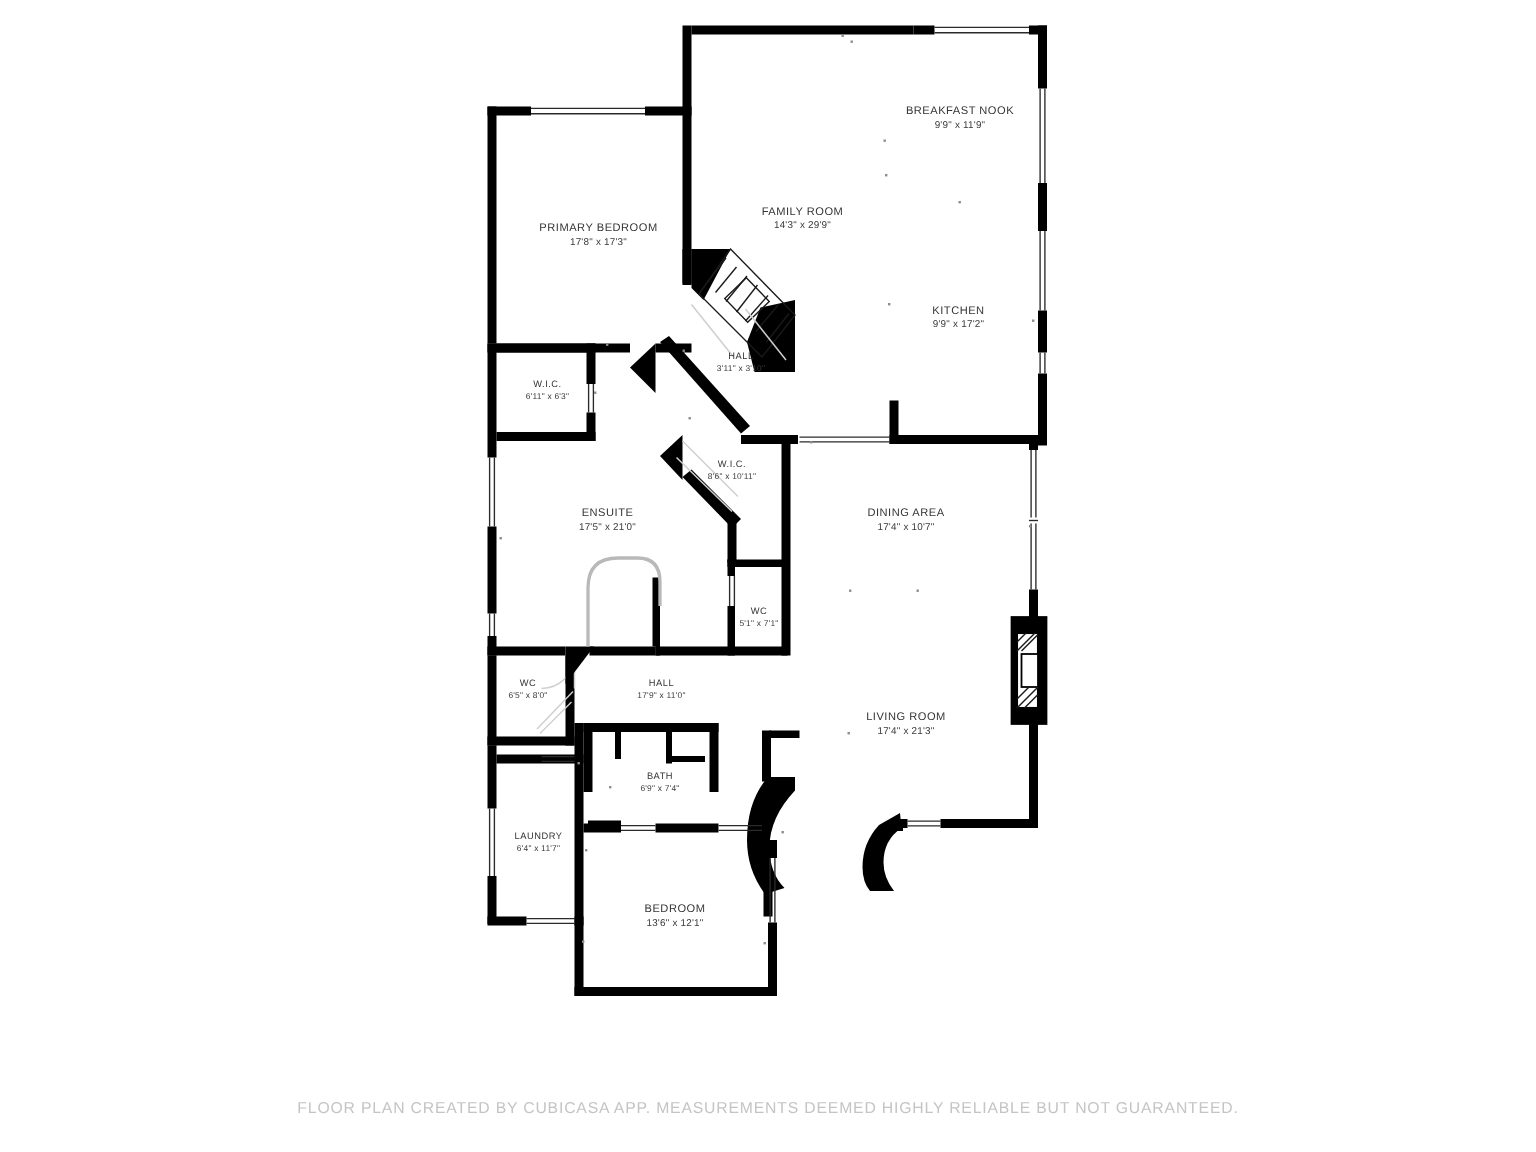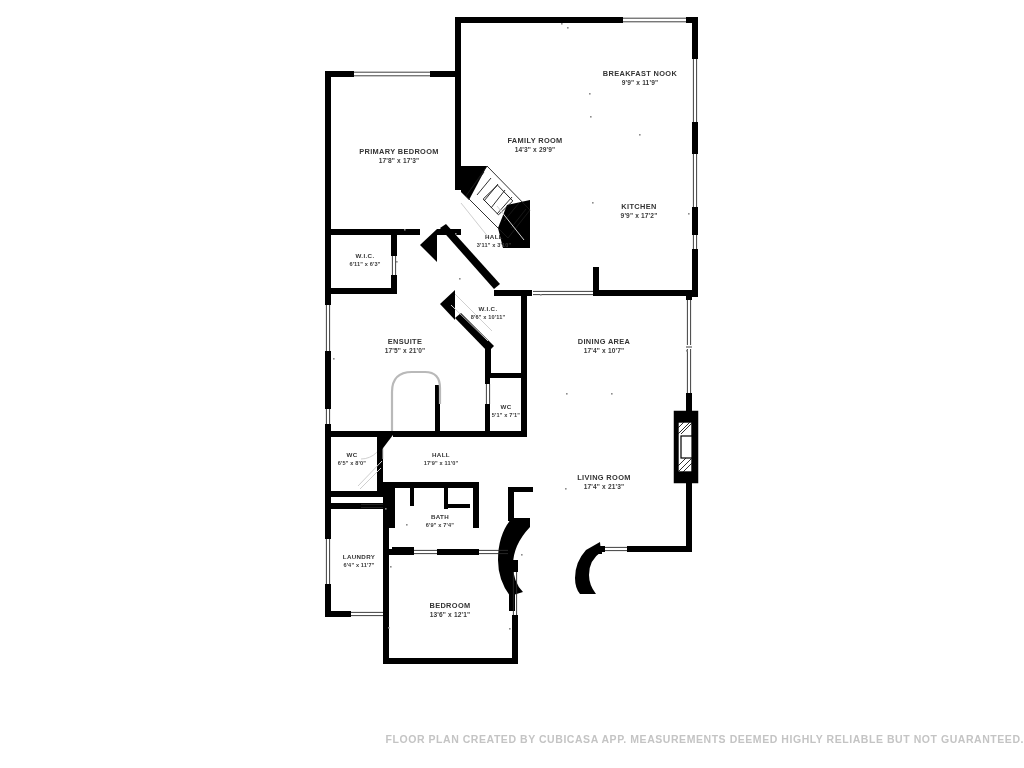--- a/index.html
+++ b/index.html
@@ -1,35 +1,35 @@
 <!DOCTYPE html>
 <html><head>
 <meta charset="utf-8">
 <title>Floor Plan</title>
 <style>
   html,body{margin:0;padding:0;background:#ffffff;}
   body{width:1024px;height:768px;overflow:hidden;
        font-family:"Liberation Sans",sans-serif;}
-  #plan-wrap{position:relative;width:1024px;height:732px;background:#fff;font-weight:bold;}
+  #plan-wrap{position:relative;width:1024px;height:732px;background:#fff;}
   #plan-svg{position:absolute;left:0;top:0;width:1024px;height:768px;display:block;}
   .wall{fill:#000000;}
   .winline{stroke:#2a2a2a;stroke-width:0.9;fill:none;}
   .doorarc{stroke:#cfcfcf;stroke-width:1;fill:none;}
   .fixture{stroke:#b9b9b9;stroke-width:2.2;fill:none;stroke-linejoin:round;}
   .stair-tread{stroke:#1a1a1a;stroke-width:0.9;fill:none;}
   .hatch-line{stroke:#1a1a1a;stroke-width:0.9;}
   .label-group{pointer-events:none;}
   .rm-name{font-family:"Liberation Sans",sans-serif;font-size:7.4px;
            fill:#333333;text-anchor:middle;letter-spacing:0.35px;}
   .rm-dim{font-family:"Liberation Sans",sans-serif;font-size:6.6px;
           fill:#3a3a3a;text-anchor:middle;letter-spacing:0.15px;}
   .rm-name-sm{font-size:6.2px;}
   .rm-dim-sm{font-size:5.6px;}
   .dot{fill:#8c8c8c;}
-  #footer-note{position:absolute;left:0;right:0;top:733px;text-align:right;
+  #footer-note{position:absolute;left:0;right:0;top:733px;text-align:center;
      font-family:"Liberation Sans",sans-serif;font-size:10.5px;color:#c4c4c4;
      letter-spacing:0.55px;white-space:nowrap;}
 </style>
 </head>
 <body>
 
 <div id="plan-wrap">
 
   <svg id="plan-svg" viewBox="0 0 1024 768">
 

